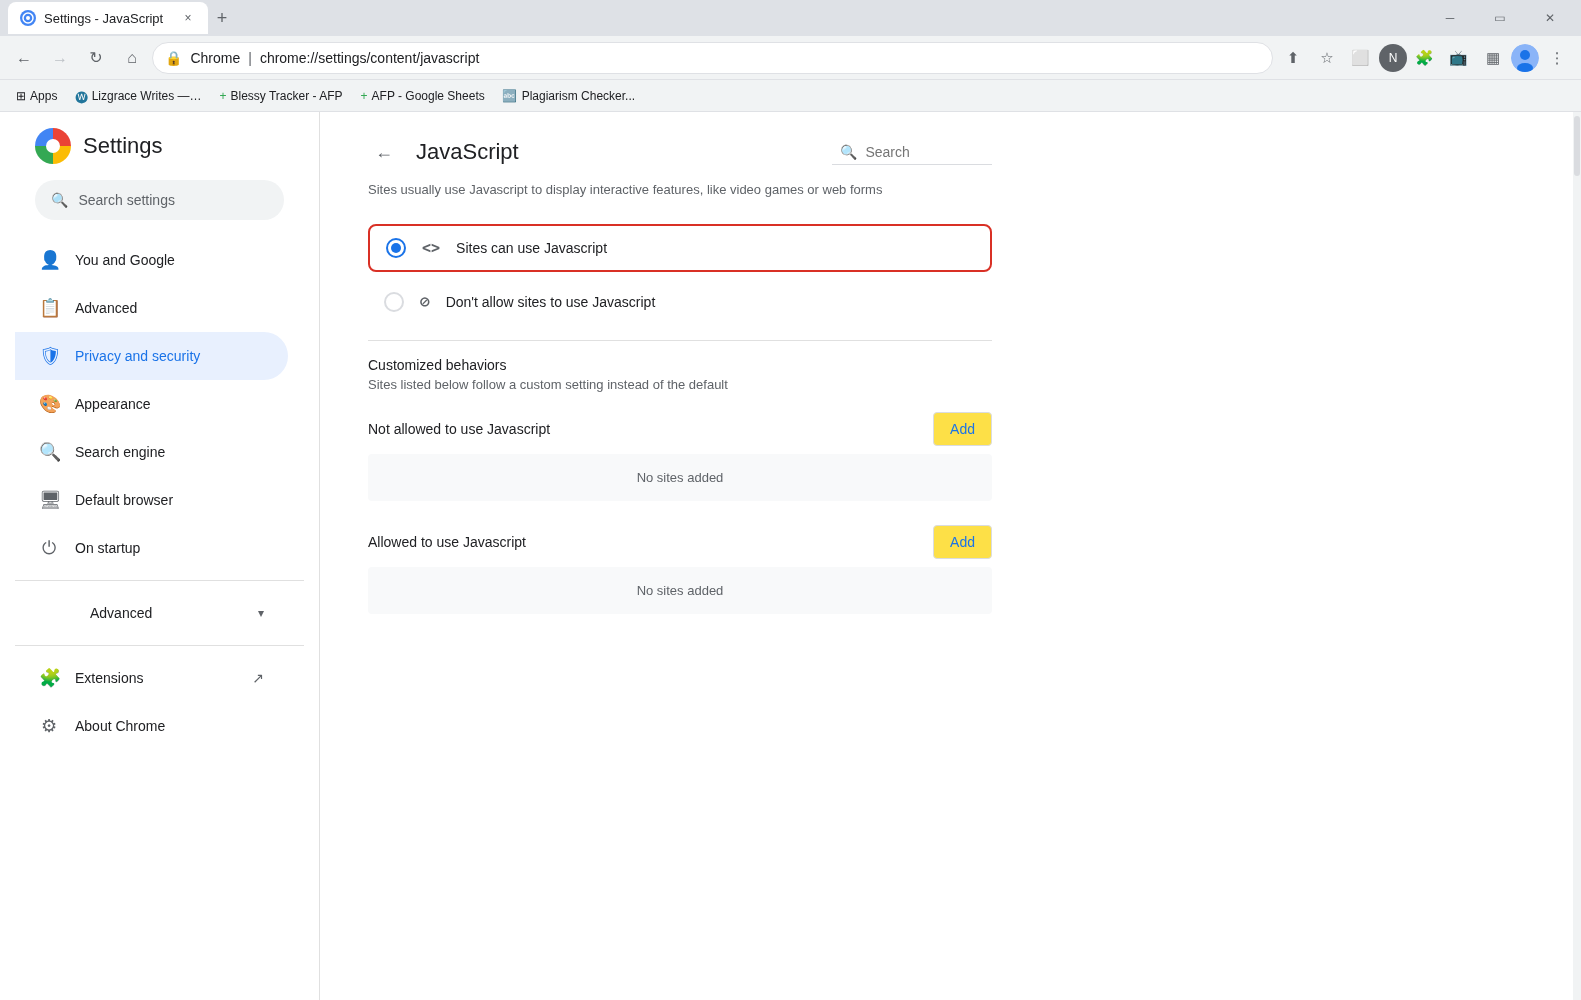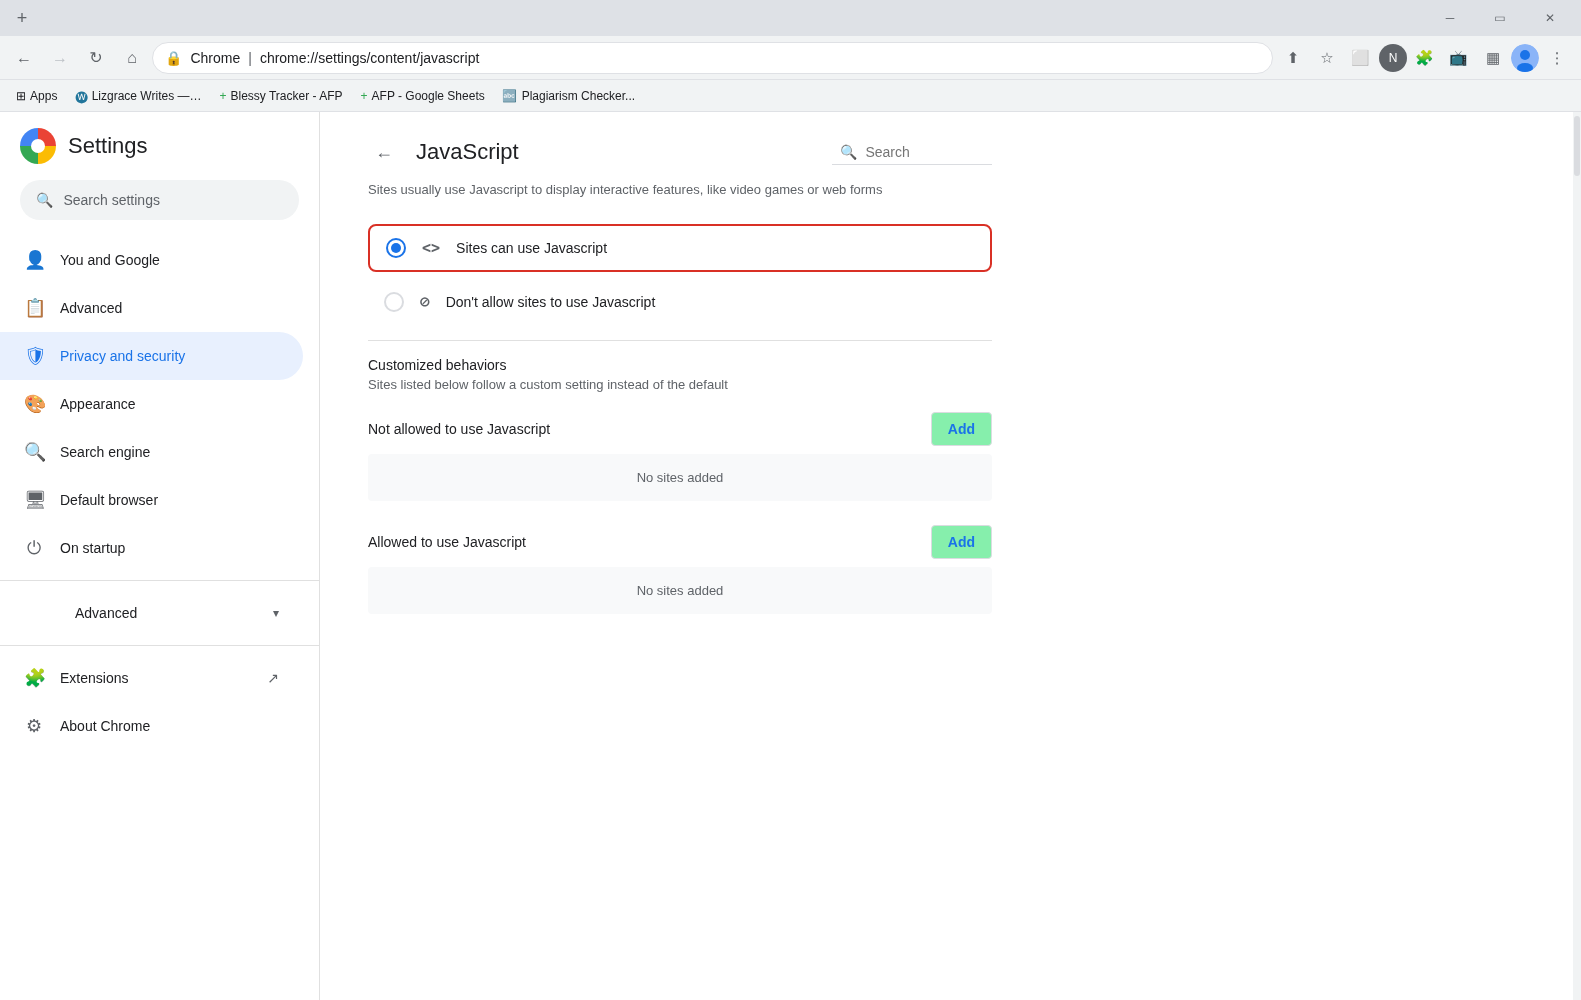--- a/index.html
+++ b/index.html
@@ -134,21 +134,21 @@
       display: flex;
       height: calc(1000px - 36px - 44px - 32px);
       background: #ffffff;
     }
 
     
     .sidebar {
       width: 320px;
       flex-shrink: 0;
       background: #ffffff;
-      padding: 16px 0;
+      padding: 16px 15px;
       overflow-y: auto;
       border-right: 1px solid #e0e0e0;
     }
     .settings-header {
       display: flex;
       align-items: center;
       gap: 12px;
       padding: 0 20px 16px 20px;
     }
     .chrome-logo {
@@ -327,25 +327,25 @@
       display: flex;
       align-items: center;
       justify-content: space-between;
       margin-bottom: 8px;
     }
     .allowed-label { font-size: 14px; color: #202124; }
     .add-btn {
       padding: 8px 16px;
       border: 1px solid #dadce0;
       border-radius: 4px;
-      background: #86efac;
+      background: #fde047;
       font-size: 14px;
       color: #1a73e8;
       cursor: pointer;
-      font-weight: 700;
+      font-weight: 400;
     }
     .empty-state {
       text-align: center;
       padding: 16px;
       font-size: 13px;
       color: #5f6368;
       background: #f8f9fa;
       border-radius: 4px;
     }
 
@@ -370,20 +370,30 @@
       background: #dadce0;
       border-radius: 3px;
       margin: 4px auto;
     }
   </style>
 </head>
 <body>
 
 <div class="title-bar">
   <div class="tab-bar">
+    <div class="tab">
+      <div class="tab-favicon">
+        <svg width="12" height="12" viewBox="0 0 12 12">
+          <circle cx="6" cy="6" r="5" fill="none" stroke="white" stroke-width="1.5"></circle>
+          <circle cx="6" cy="6" r="2" fill="white"></circle>
+        </svg>
+      </div>
+      <span class="tab-title">Settings - JavaScript</span>
+      <span class="tab-close">×</span>
+    </div>
     <button class="new-tab-btn">+</button>
   </div>
   <div class="window-controls">
     <button class="win-btn">─</button>
     <button class="win-btn">▭</button>
     <button class="win-btn close">✕</button>
   </div>
 </div>
 
 <div class="nav-bar">

